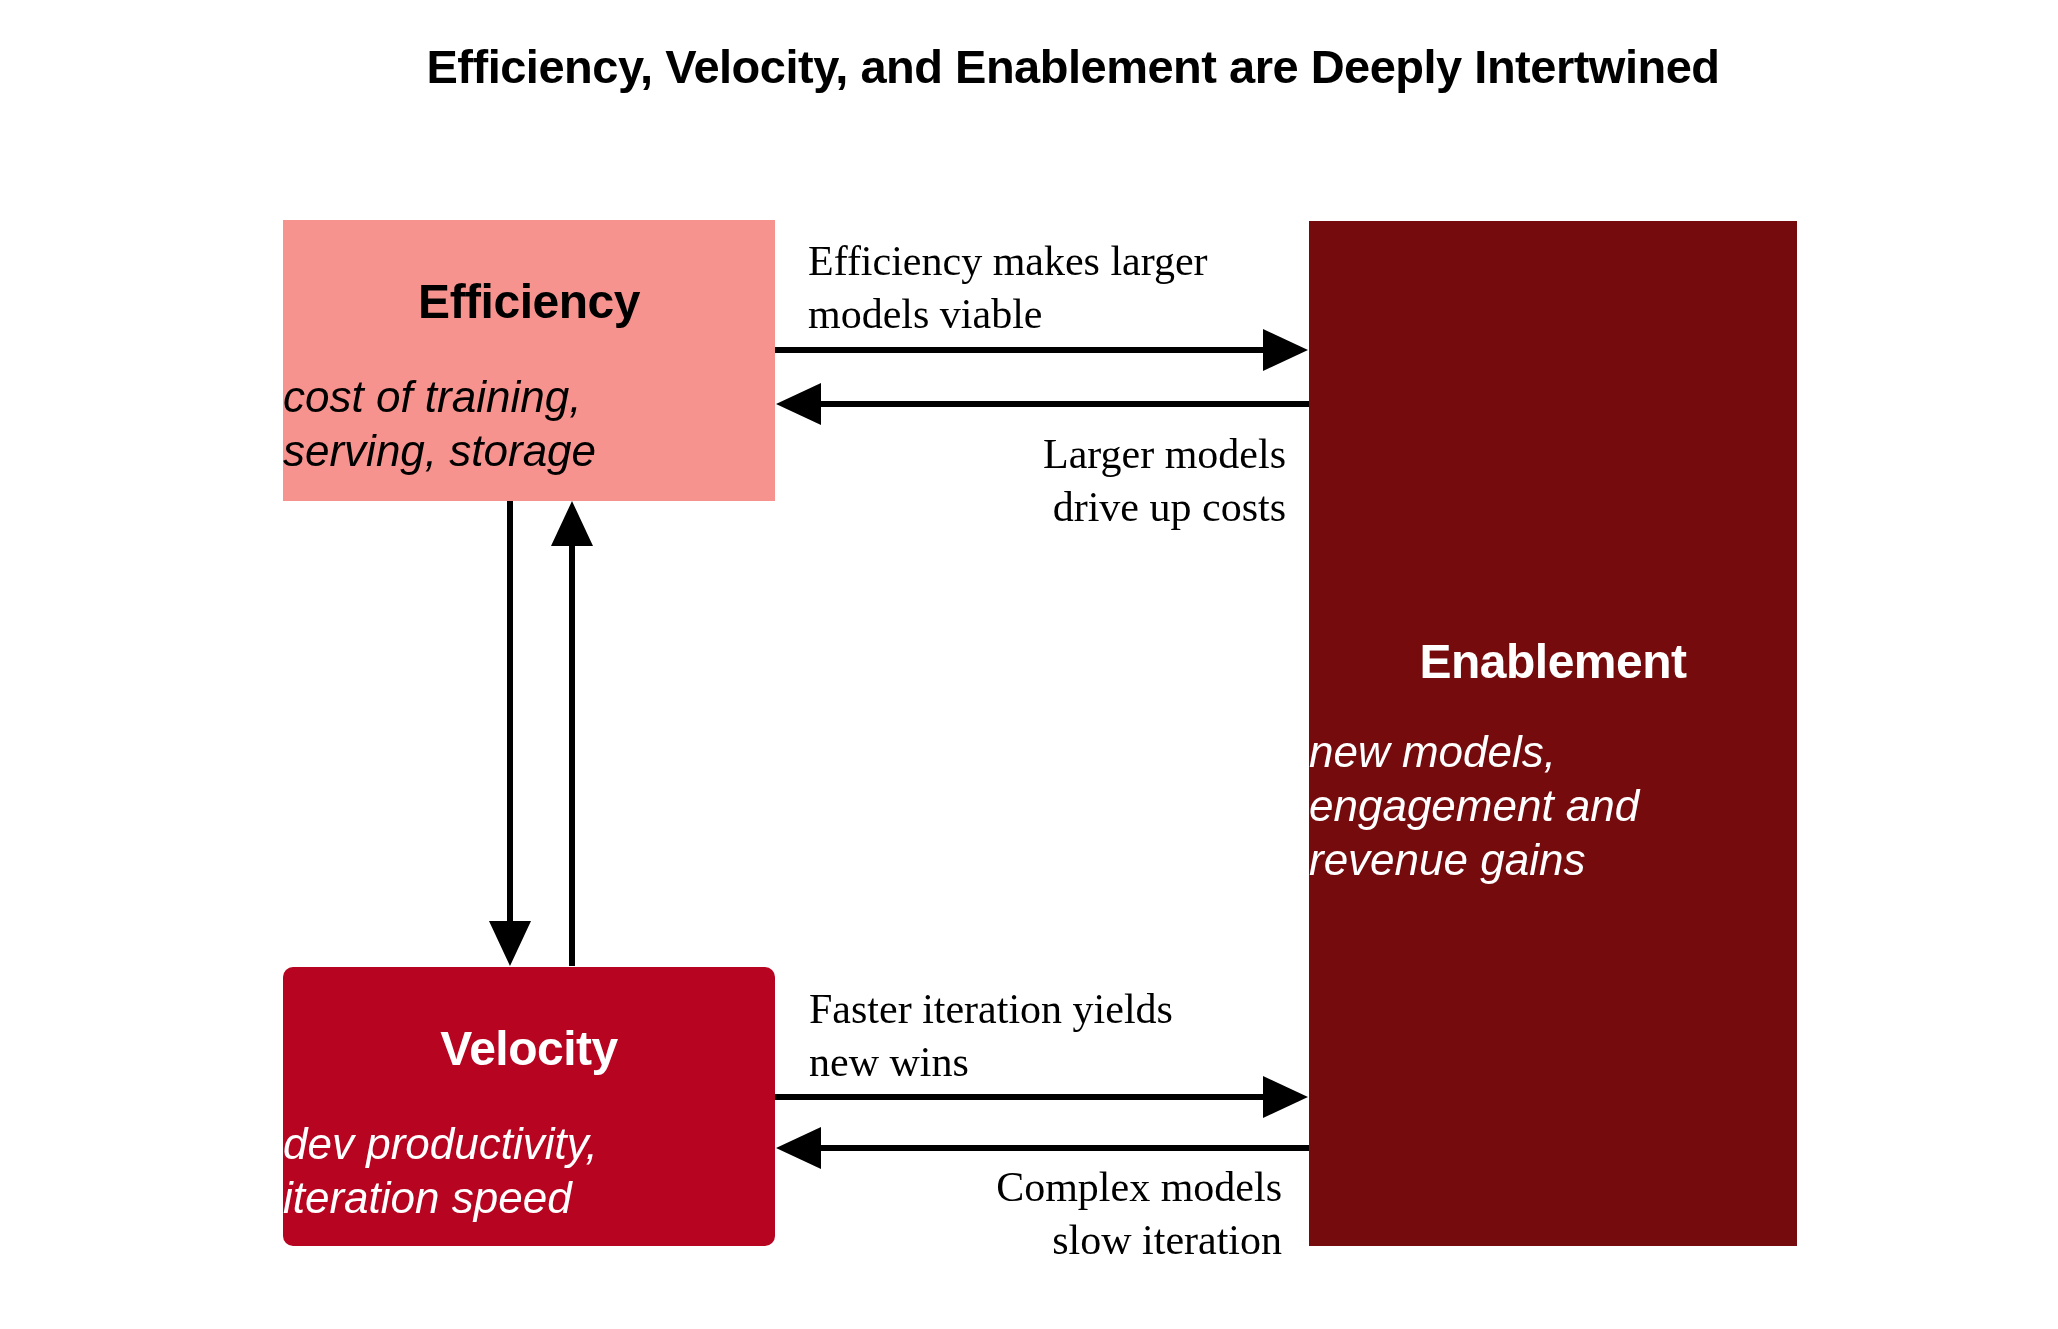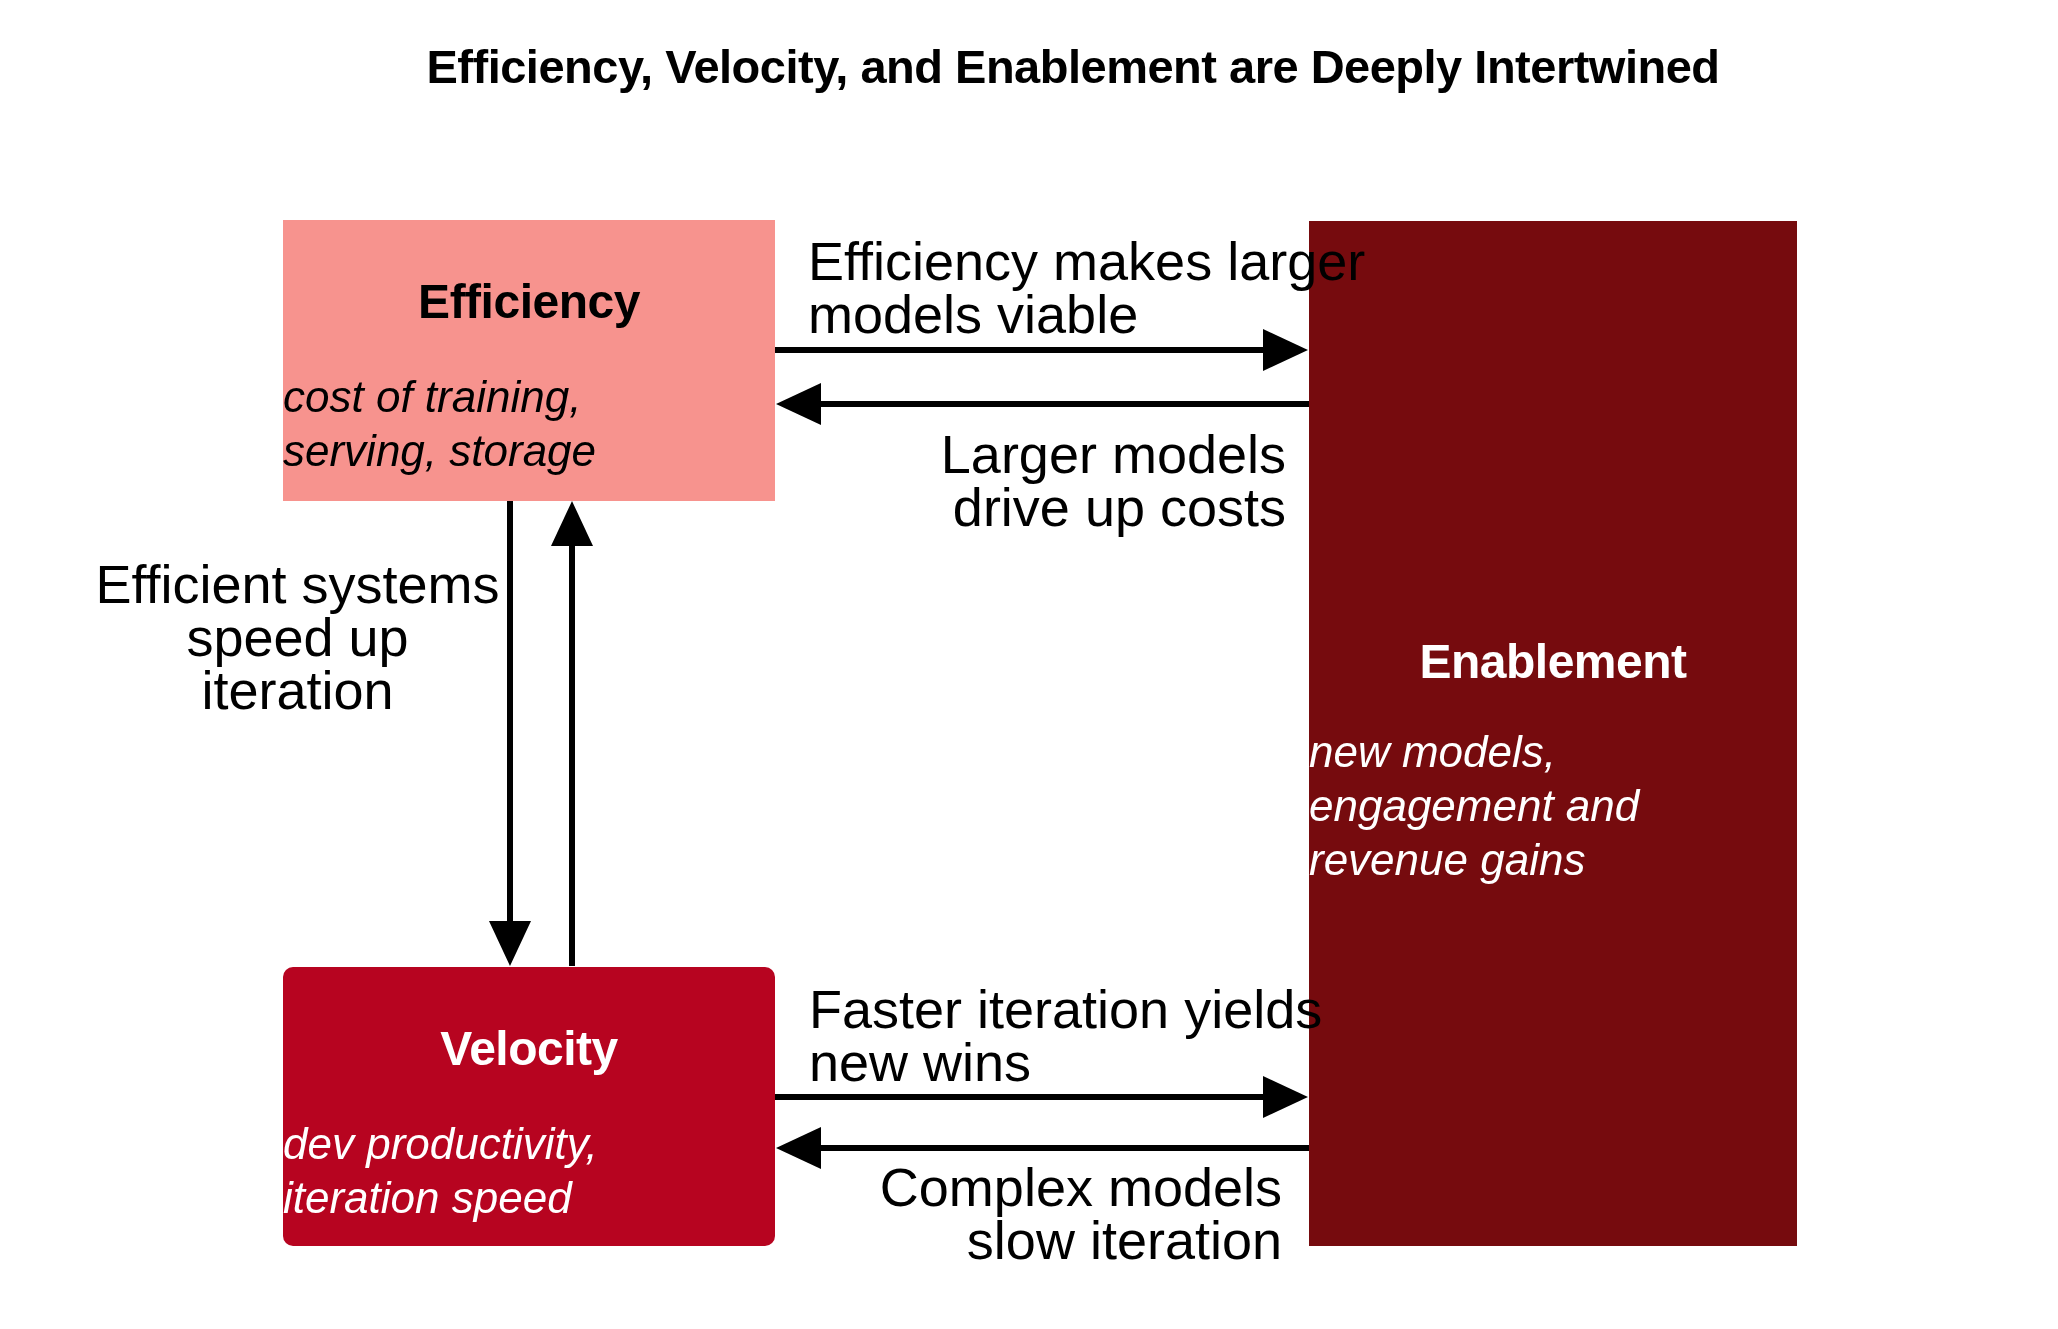--- a/index.html
+++ b/index.html
@@ -61,24 +61,25 @@
     white-space: pre-line;
   }
   .node-efficiency .node-title, .node-velocity .node-title { top: 42px; margin-top: 12px; }
   .node-efficiency .node-sub,  .node-velocity .node-sub  { top: 150px; }
   .node-enablement .node-title { top: 396px; margin-top: 17px; }
   .node-enablement .node-sub   { top: 504px; }
   .dark-text  { color: var(--text_dark); }
   .light-text { color: var(--text_light); }
   .edge-label {
     position: absolute;
-    font-size: 54px;
+    font-size: 42px;
     line-height: 53px;
     color: var(--text_dark);
     white-space: pre-line;
+    font-family: Liberation Serif, serif;
   }
   .lbl-eff-to-ena { left: 808px;  top: 235px;  width: 600px; text-align: left; }
   .lbl-ena-to-eff { left: 686px;  top: 428px;  width: 600px; text-align: right; }
   .lbl-eff-to-vel { left: 85px;   top: 558px;  width: 425px; text-align: center; }
   .lbl-vel-to-eff { left: 597px;  top: 795px;  width: 600px; text-align: left; }
   .lbl-vel-to-ena { left: 809px;  top: 983px;  width: 600px; text-align: left; }
   .lbl-ena-to-vel { left: 682px;  top: 1161px; width: 600px; text-align: right; }
   svg.arrows {
     position: absolute; left: 0; top: 0;
     width: 2058px; height: 1329px;
@@ -137,20 +138,18 @@
     <g>
       <line x1="1309" y1="1148" x2="821" y2="1148"></line>
       <polygon points="821,1127 821,1169 776,1148"></polygon>
     </g>
   </svg>
 
   <div class="edge-label lbl-eff-to-ena">Efficiency makes larger
 models viable</div>
   <div class="edge-label lbl-ena-to-eff">Larger models
 drive up costs</div>
-  <div class="edge-label lbl-eff-to-vel">Efficient systems
-speed up iteration</div>
   <div class="edge-label lbl-vel-to-ena">Faster iteration yields
 new wins</div>
   <div class="edge-label lbl-ena-to-vel">Complex models
 slow iteration</div>
 
 </div>
 
 </body></html>

